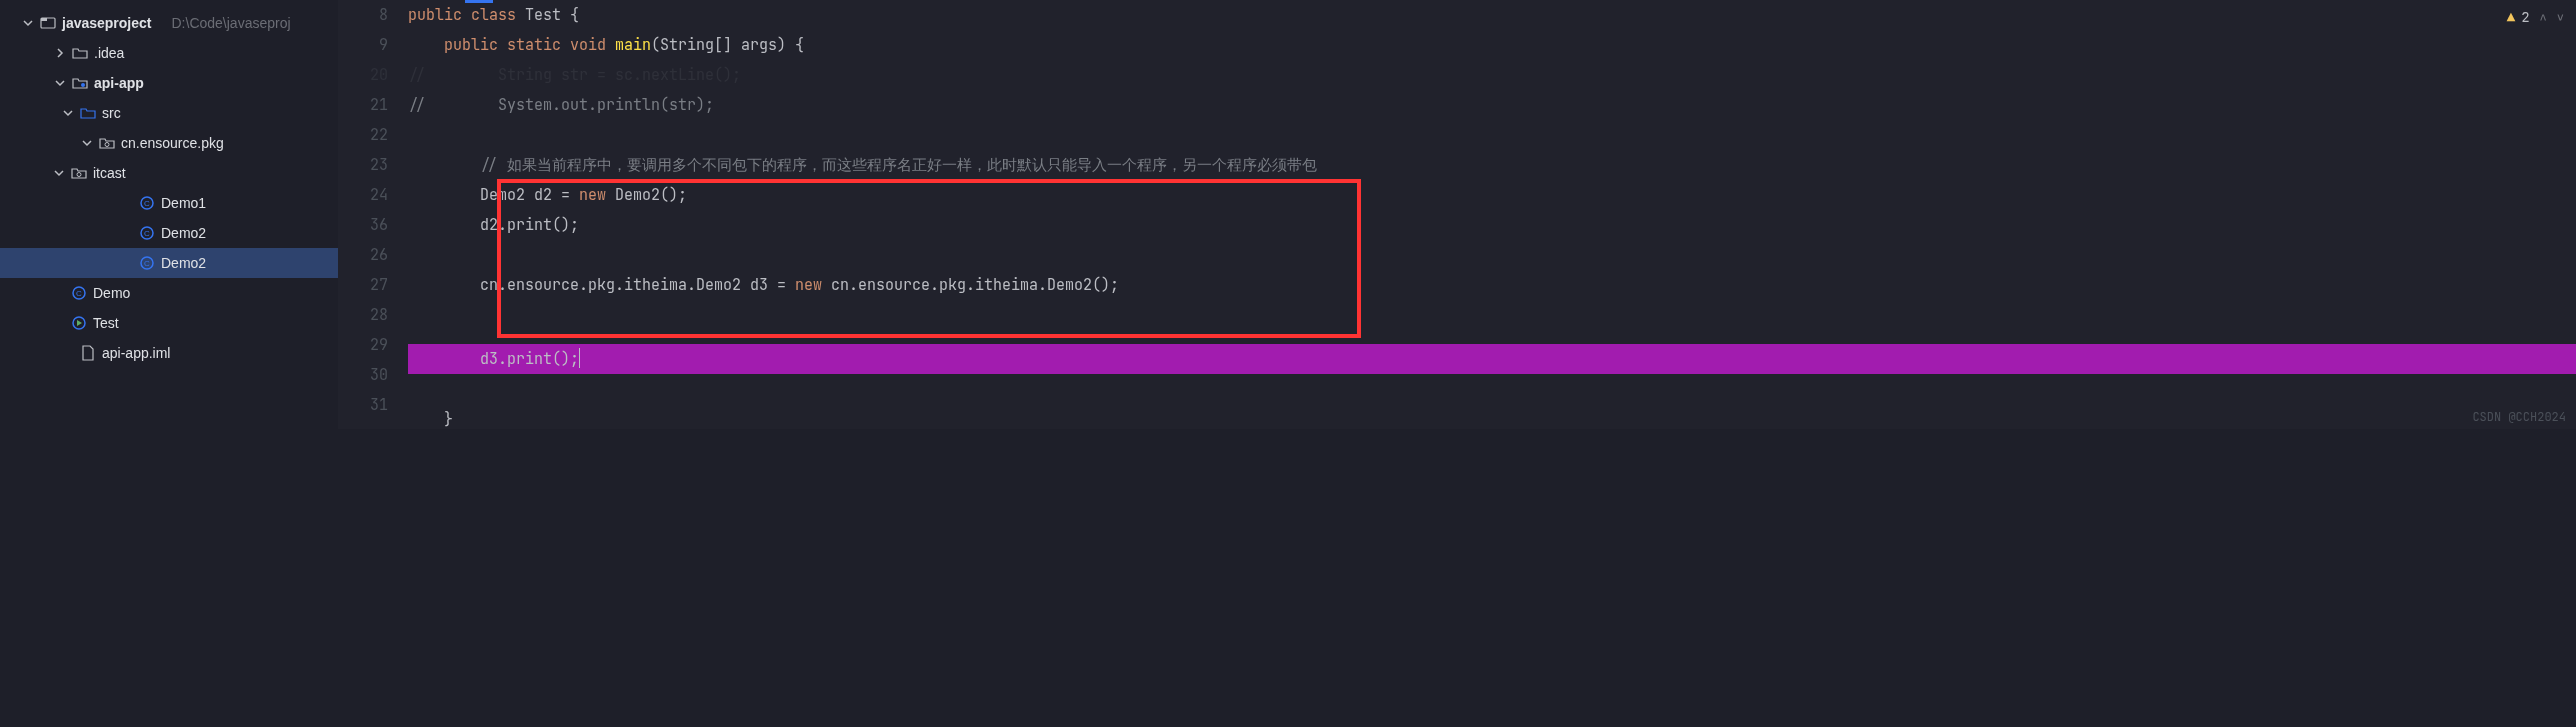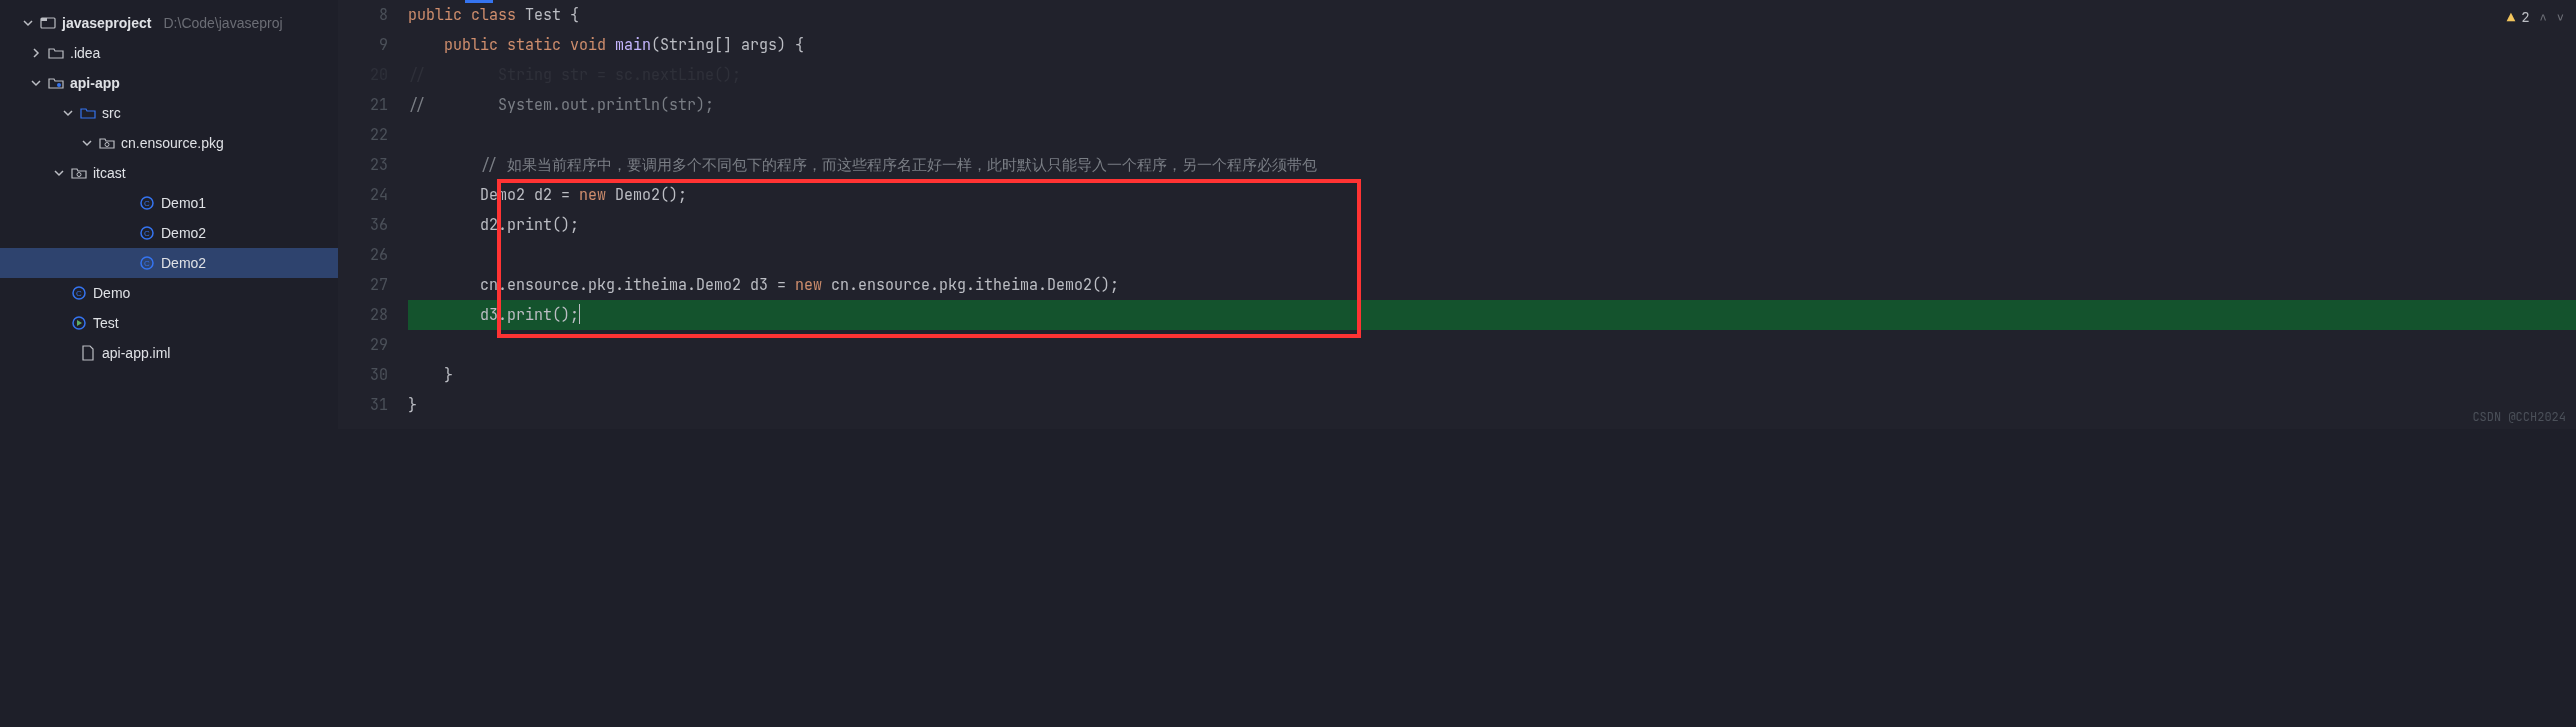--- a/index.html
+++ b/index.html
@@ -56,26 +56,26 @@
       justify-content: center;
     }
     .tree-label {
       color: #dfe1e5;
     }
     .tree-label.bold {
       font-weight: 600;
     }
     .tree-path {
       color: #6b6d75;
-      margin-left: 12px;
+      margin-left: 20px;
       overflow: hidden;
       text-overflow: ellipsis;
     }
     .indent-0 { padding-left: 20px; }
-    .indent-1 { padding-left: 28px; }
+    .indent-1 { padding-left: 52px; }
     .indent-2 { padding-left: 60px; }
     .indent-3 { padding-left: 79px; }
     .indent-4 { padding-left: 51px; }
     .indent-5 { padding-left: 119px; }
     
     .editor {
       flex: 1;
       background: #21222c;
       position: relative;
       font-family: 'JetBrains Mono', 'Consolas', monospace;
@@ -101,24 +101,25 @@
       flex: 1;
       font-size: 15px;
       position: relative;
     }
     .code-line {
       height: 30px;
       line-height: 30px;
       white-space: pre;
     }
     .code-line.current {
-      background: #14532d;
+      background: #a21caf;
+      margin-top: 44px;
     }
     .kw-public, .kw-class, .kw-static, .kw-void, .kw-new { color: #cf8e6d; }
-    .method { color: #c4b5fd; text-align: center; }
+    .method { color: #fde047; text-align: center; }
     .comment { color: #7a7e85; }
     .plain { color: #bcbec4; }
     .classname { color: #bcbec4; }
     
     .red-box {
       position: absolute;
       border: 4px solid #ff3333;
       pointer-events: none;
     }
     

